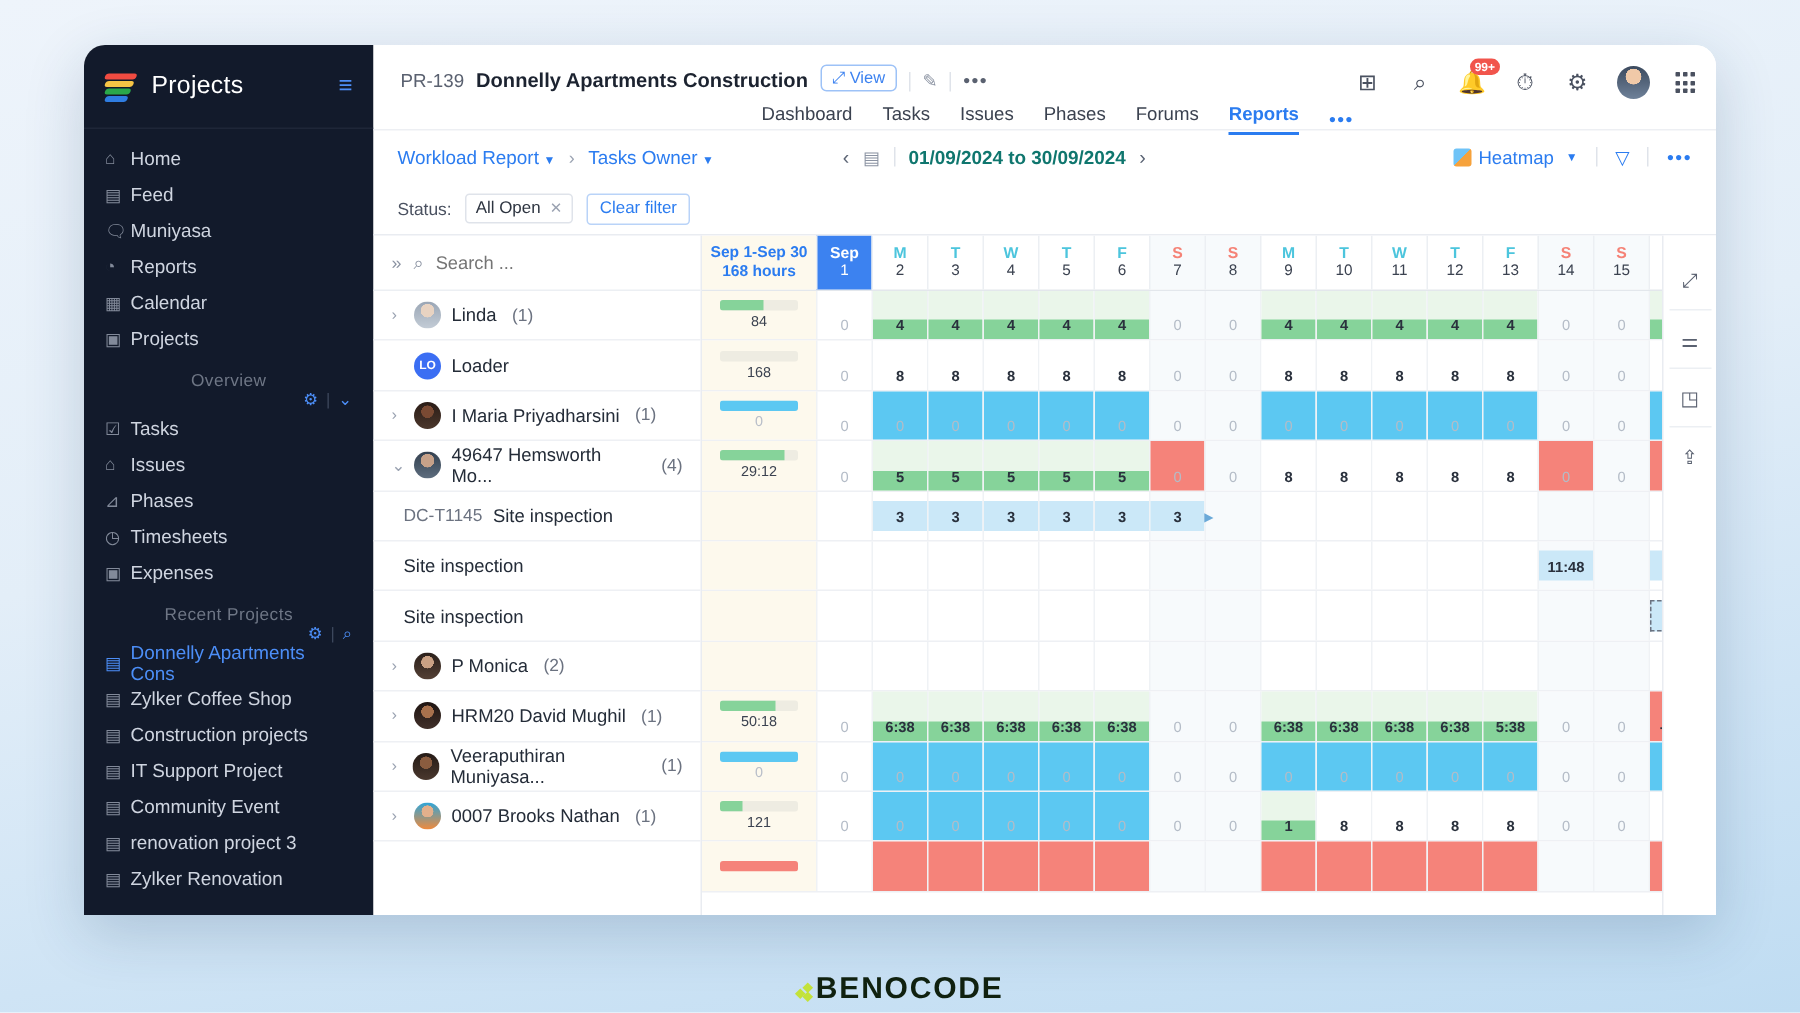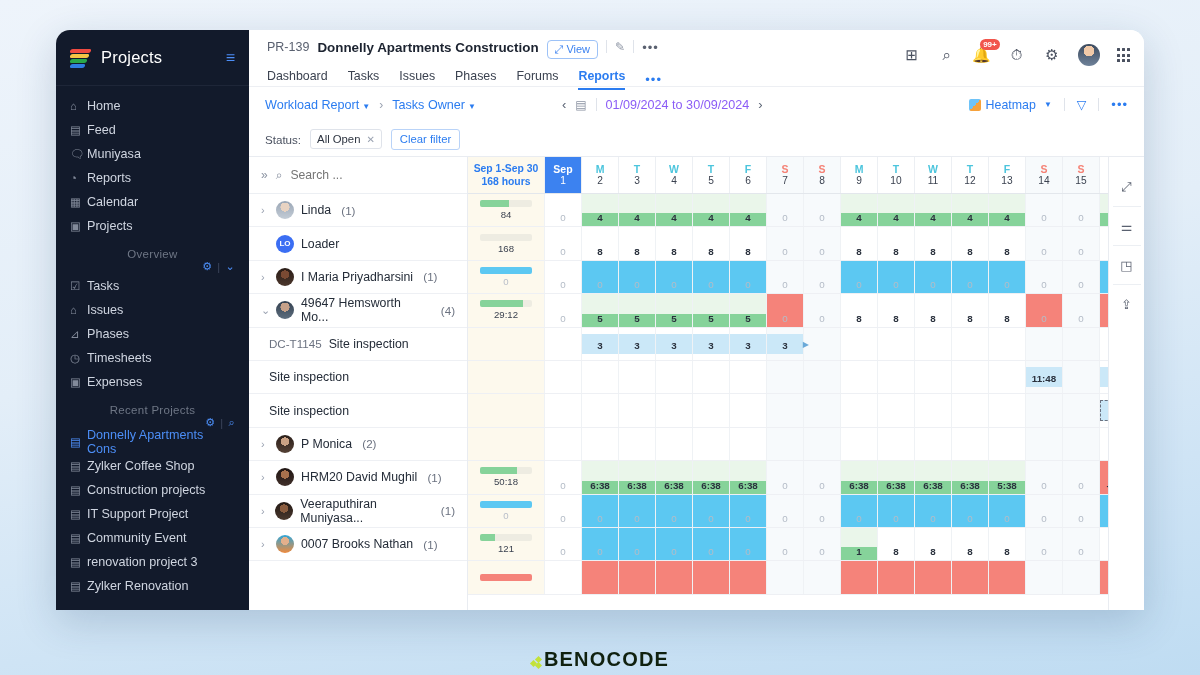--- a/index.html
+++ b/index.html
@@ -43,31 +43,31 @@
                   color:#4c8ef7; font-size:11px; }
   .sb-head .acts .div{ color:#3c475c; }
   .sb-item.active{ color:#4c8ef7; }
   .sb-item.active .ic{ color:#4c8ef7; opacity:1; }
 
   
   .main{ flex:1; display:flex; flex-direction:column; min-width:0; background:#fff; }
 
   .topbar{ height:56px; display:flex; align-items:flex-start; padding:10px 14px 0 18px; }
   .tb-left{ flex:1; min-width:0; }
-  .ttl-row{ display:flex; align-items:flex-start; gap:8px; height:21px; }
+  .ttl-row{ display:flex; align-items:flex-end; gap:8px; height:21px; }
   .pr-id{ font-size:12.5px; color:#5a6170; }
   .pr-name{ font-size:13.4px; font-weight:bold; color:#1c2330; }
   .view-btn{ border:1px solid #9dc2f7; color:#3c82f0; border-radius:4px;
              font-size:11px; padding:1.5px 7px 2.5px; display:flex; align-items:center;
              gap:3px; cursor:pointer; }
   .sep-v{ width:1px; height:13px; background:#dfe3ea; }
   .mini-ic{ color:#8b93a2; font-size:12px; cursor:pointer; }
   .dots{ color:#5a6170; font-size:13px; letter-spacing:1px; cursor:pointer; }
 
-  .tabs{ display:flex; align-items:center; gap:20px; margin-top:8px; }
+  .tabs{ display:flex; align-items:center; gap:20px; margin-top:8px;justify-content:flex-end; }
   .tab{ font-size:12.4px; color:#3b4250; padding-bottom:5px; cursor:pointer;
         border-bottom:2px solid transparent; }
   .tab.sel{ color:#2b7cf0; border-bottom-color:#2b7cf0; font-weight:bold; }
 
   .tb-right{ display:flex; align-items:center; gap:17px; padding-top:4px; }
   .ticon{ color:#4a5160; font-size:15px; cursor:pointer; position:relative;
           display:flex; align-items:center; justify-content:center; width:18px; height:18px;}
   .badge{ position:absolute; left:7px; top:-7px; background:#f1554c; color:#fff;
           font-size:8px; border-radius:8px; padding:1px 3.5px; font-weight:bold; }
   .avatar-top{ width:22px;height:22px;border-radius:50%;
@@ -76,21 +76,21 @@
   .grid9{ display:grid; grid-template-columns:repeat(3,3px); gap:2.2px; }
   .grid9 span{ width:3px;height:3px;background:#4a5160;border-radius:.5px; }
 
   .subbar{ border-top:1px solid #edeff3; padding:0 16px; }
   .row1{ height:35px; display:flex; align-items:center; }
   .lnk{ color:#2b7cf0; font-size:12.6px; cursor:pointer; }
   .crumb-sep{ color:#9aa2b1; font-size:12px; margin:0 9px; }
   .caret{ font-size:8px; margin-left:3px; }
   .daterange{ margin-left:86px; display:flex; align-items:center; gap:9px; }
   .arw{ color:#5b6474; font-size:13px; cursor:pointer; }
-  .dr-txt{ font-size:12.6px; font-weight:normal; color:#8b5cf6; }
+  .dr-txt{ font-size:12.6px; font-weight:bold; color:#0f766e; }
   .sub-right{ margin-left:auto; display:flex; align-items:center; gap:12px; }
   .heat{ color:#2b7cf0; font-size:12.4px; display:flex; align-items:center; gap:5px; cursor:pointer;}
   .heat .sw{ width:12px;height:12px;border-radius:2px;
      background:linear-gradient(135deg,#6fc3f7 50%,#f6a23c 50%); }
 
   .row2{ height:34px; display:flex; align-items:center; gap:9px; }
   .stat-lbl{ font-size:11.6px; color:#4a5160; }
   .chip{ border:1px solid #dfe3ea; border-radius:3px; font-size:11.3px; color:#2d3440;
          padding:3px 6px; display:flex; align-items:center; gap:6px; cursor:pointer; }
   .chip .x{ color:#9aa2b1; font-size:10px; }

